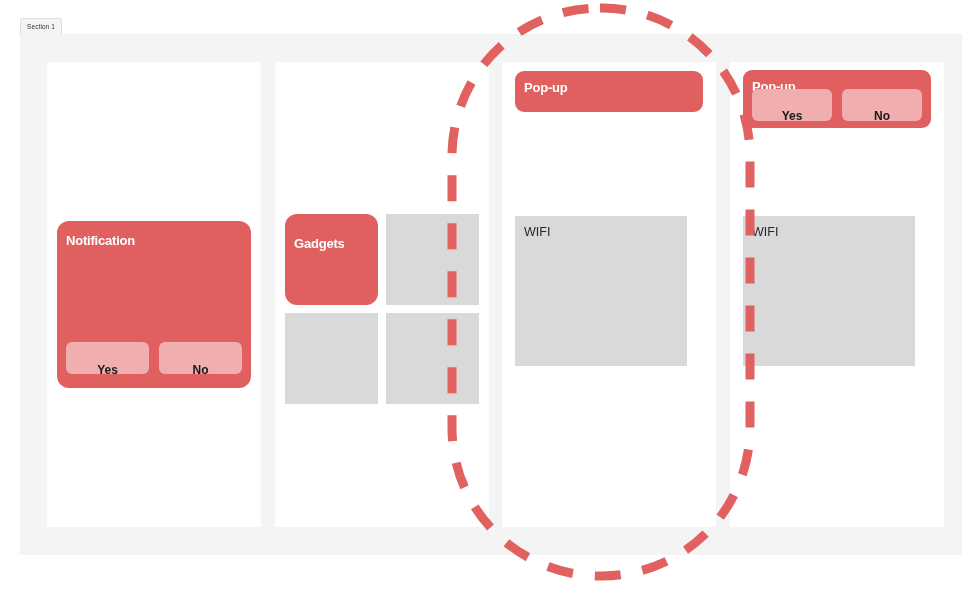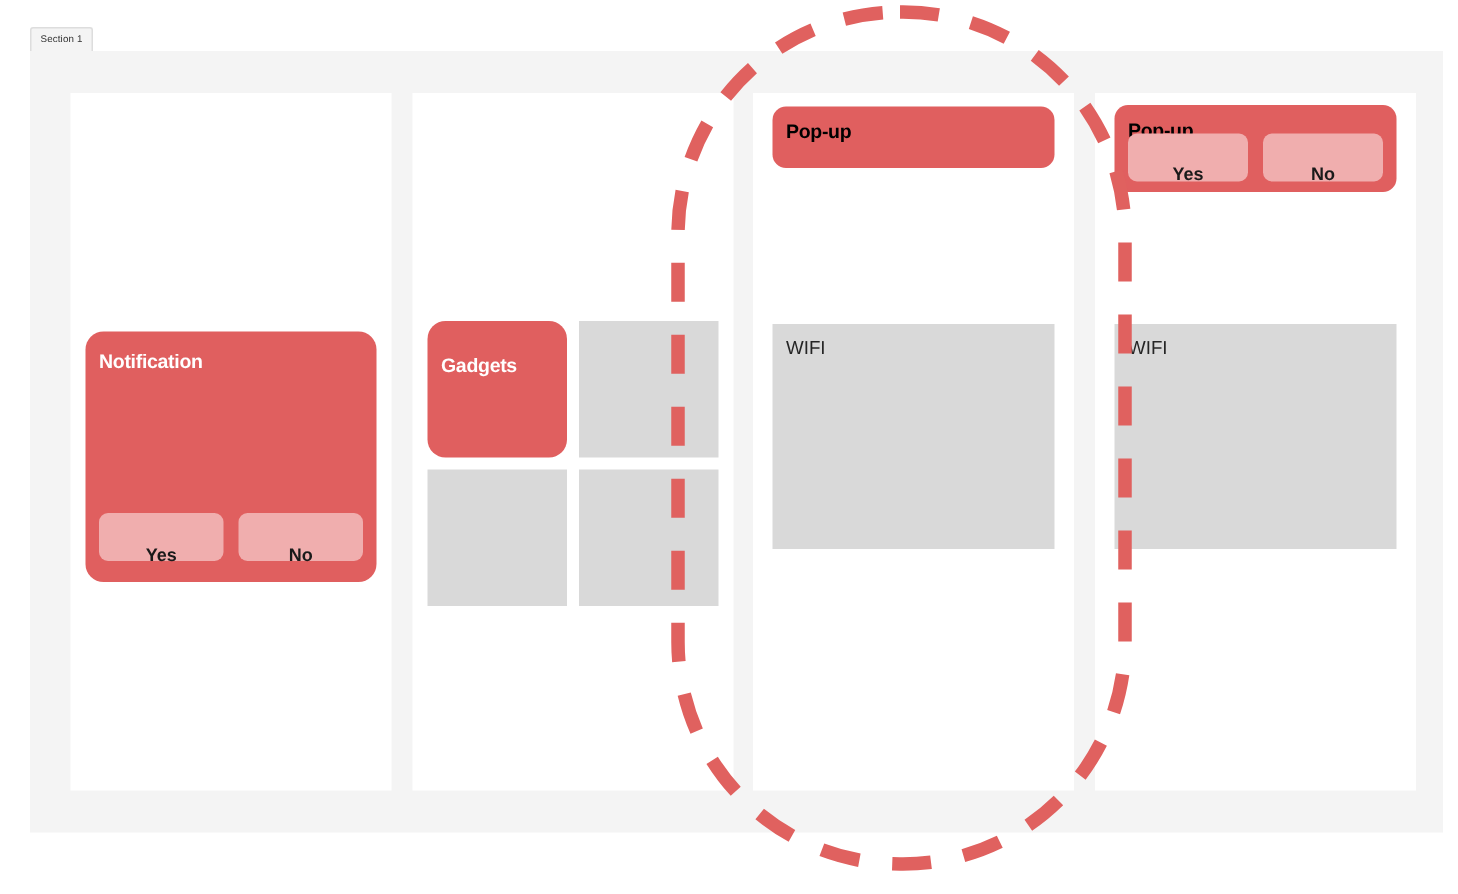--- a/index.html
+++ b/index.html
@@ -151,21 +151,21 @@
   .popup-banner.with-actions {
     top: 8px;
     height: 58px;
   }
   .popup-title {
     position: absolute;
     left: 9px;
     top: 9px;
     font-size: 13px;
     font-weight: bold;
-    color: #000000;
+    color: #ffffff;
     letter-spacing: -.2px;
     text-align: center;
   }
   .popup-btn-row {
     position: absolute;
     left: 9px;
     right: 9px;
     bottom: 7px;
     display: flex;
     gap: 10px;
@@ -174,21 +174,21 @@
     height: 22px;
     line-height: 22px;
     font-size: 12px;
   }
 
   
   .wifi-block {
     position: absolute;
     left: 13px;
     top: 154px;
-    width: 188px;
+    width: 172px;
     height: 150px;
     background: #d9d9d9;
   }
   .wifi-label {
     position: absolute;
     left: 9px;
     top: 9px;
     font-size: 12.5px;
     font-weight: normal;
     color: #262626;

